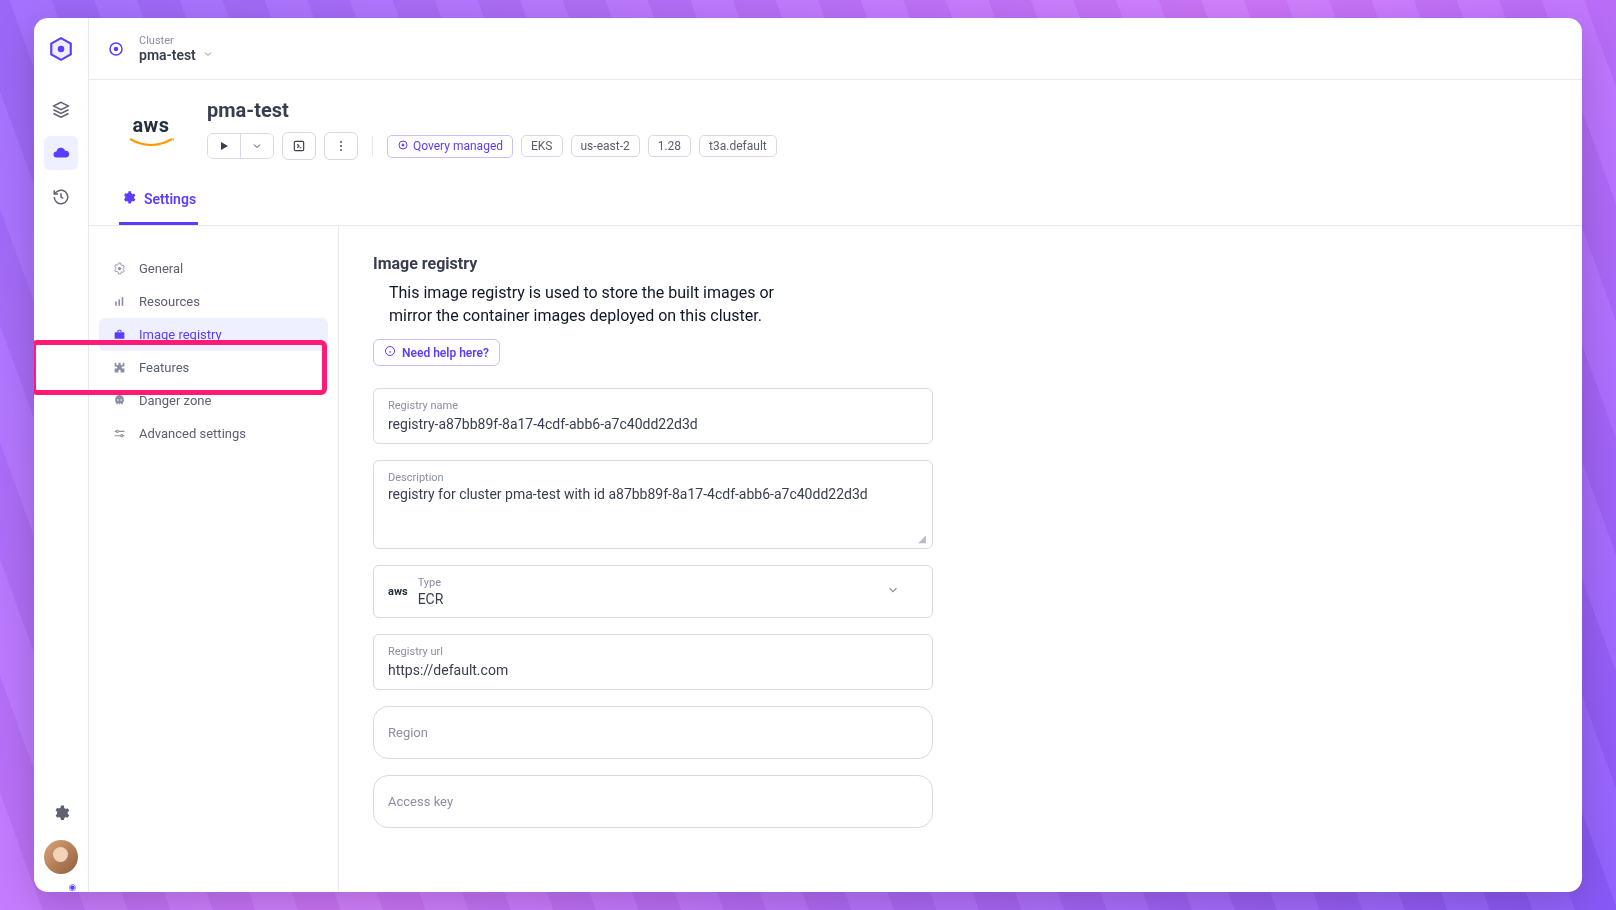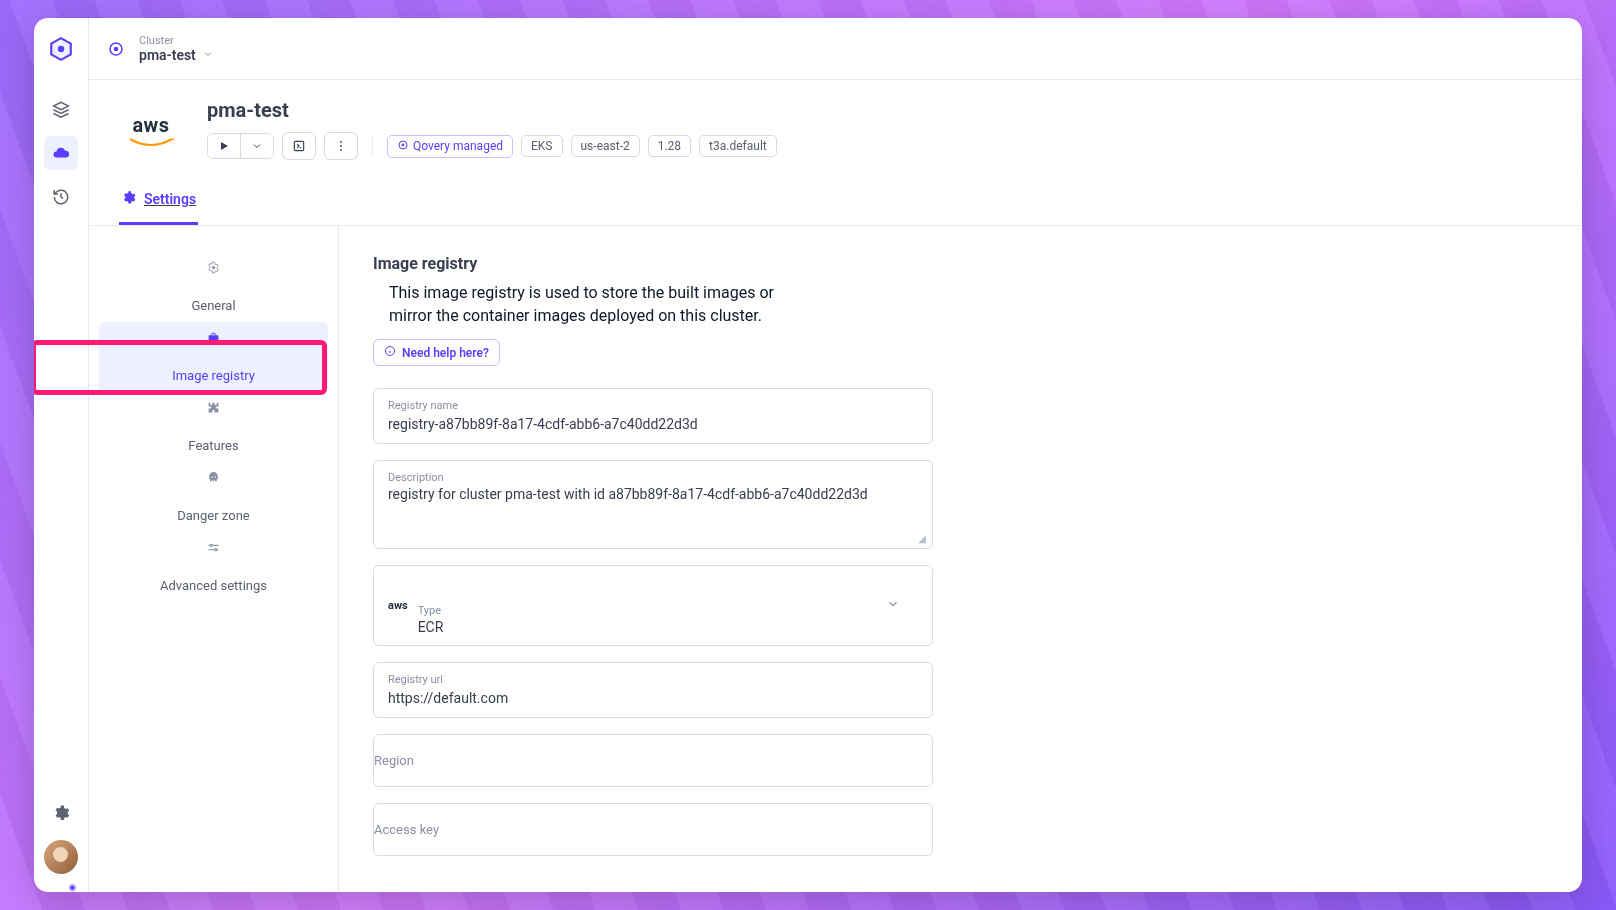--- a/index.html
+++ b/index.html
@@ -113,38 +113,38 @@
   .btn-group { display:inline-flex; border:1px solid #d6d9e6; border-radius:6px; overflow:hidden; background:#fff; }
   .btn-group button { border:none; background:#fff; padding:6px 10px; cursor:pointer; color:#383e4f; display:flex;align-items:center;justify-content:center; }
   .btn-group button + button { border-left:1px solid #d6d9e6; }
   .icon-btn-solo { border:1px solid #d6d9e6; border-radius:6px; background:#fff; padding:6px 9px; cursor:pointer; display:flex;align-items:center;justify-content:center; color:#383e4f; }
   .divider-vert { width:1px; height:20px; background:#e6e9f2; margin:0 6px; }
   .tags { display:flex; gap:8px; flex-wrap:wrap; align-items:center; }
   .tag { border:1px solid #d6d9e6; border-radius:5px; padding:3px 9px; font-size:12px; color:#5a5f72; background:#fff; display:inline-flex;align-items:center;gap:4px; }
   .tag.managed { color:#5b3dff; border-color:#c6c0ff; }
   .tag.managed .dot-icon{color:#5b3dff;}
 
-  .tabs { display:flex; gap:24px; margin-top:18px;text-decoration:underline; }
+  .tabs { display:flex; gap:24px; margin-top:18px; }
   .tab-item { display:flex; align-items:center; gap:8px; padding:10px 2px 14px 2px; font-size:14px; font-weight:600; color:#8a8fa3; cursor:pointer; border-bottom:3px solid transparent; }
   .tab-item.active { color:#5b3dff; border-bottom-color:#5b3dff; }
 
   
   .content-row { flex:1; display:flex; min-height:0; }
 
   .settings-sidebar {
     width:250px;
     border-right:1px solid #e6e9f2;
     padding:26px 10px 10px 10px;
     flex-shrink:0;
     position:relative;
   }
   .settings-item {
-    display:flex; align-items:center; gap:24px;
+    display:flex; align-items:center; gap:12px;
     padding:9px 12px; border-radius:6px; cursor:pointer;
-    font-size:13px; color:#5a5f72;flex-direction:column;
+    font-size:13px; color:#5a5f72;
   }
   .settings-item .sicon { width:16px; display:flex;justify-content:center;color:#8a8fa3; }
   .settings-item.active { background:#eef0ff; color:#5b3dff; }
   .settings-item.active .sicon { color:#5b3dff; }
 
   .highlight-box {
     position:absolute;
     left:-58px;
     width:296px;
     border:5px solid #ff1a75;
@@ -162,26 +162,26 @@
   .field {
     border:1px solid #d6d9e6; border-radius:6px; padding:10px 32px 10px 14px;
     background:#fff; position:relative;
   }
   .field .flabel { font-size:11px; color:#8a8fa3; display:block; margin-bottom:2px; }
   .field input, .field textarea {
     border:none; outline:none; width:100%; font-size:14px; color:#383e4f;
     font-family:inherit; resize:none; background:transparent;
   }
   .field textarea { min-height:48px; }
-  .field.empty-placeholder { padding:18px 0; }
+  .field.empty-placeholder { padding:18px 14px;border-radius:15px; }
   .field.empty-placeholder .flabel { font-size:13px; margin:0; }
   .field .resize-handle { position:absolute; right:6px; bottom:4px; font-size:10px;color:#b7bccd; }
   .select-field { display:flex; align-items:center; gap:10px; }
   .select-field .aws-mini { font-size:11px;font-weight:700;color:#232f3e; }
-  .select-field .col { flex:1;margin-top:28px; }
+  .select-field .col { flex:1; }
   .select-chevron { color:#8a8fa3; }
 </style>
 </head>
 <body>
 
 <div class="viewport bg-stripes">
   <div class="app-window">
 
     <div class="vnav">
       <div class="logo-hex">
@@ -320,20 +320,30 @@
             <span class="sicon">
               <svg width="13" height="13" viewBox="0 0 24 24" fill="currentColor">
                   <circle cx="12" cy="12" r="3"></circle>
                   <path d="M19 12a7 7 0 00-.1-1.3l2-1.5-2-3.4-2.3.9a7 7 0 00-2.2-1.3L14 2h-4l-.4 2.4a7 7 0 00-2.2 1.3l-2.3-.9-2 3.4 2 1.5A7 7 0 005 12a7 7 0 00.1 1.3l-2 1.5 2 3.4 2.3-.9a7 7 0 002.2 1.3L10 22h4l.4-2.4a7 7 0 002.2-1.3l2.3.9 2-3.4-2-1.5c.1-.4.1-.9.1-1.3z" fill="none" stroke="currentColor" stroke-width="1.6"></path>
                 </svg>
             </span>
             <span>General</span>
           </div>
 
 
+          <div class="settings-item">
+            <span class="sicon">
+              <svg width="13" height="13" viewBox="0 0 24 24" fill="currentColor">
+                  <rect x="4" y="12" width="3" height="8"></rect>
+                  <rect x="10" y="8" width="3" height="12"></rect>
+                  <rect x="16" y="4" width="3" height="16"></rect>
+                </svg>
+            </span>
+            <span>Resources</span>
+          </div>
 
           <div class="settings-item active" id="image-registry-item">
             <span class="sicon">
               <svg width="13" height="13" viewBox="0 0 24 24" fill="currentColor">
                   <rect x="3" y="8" width="18" height="12" rx="1"></rect>
                   <path d="M9 8V6a2 2 0 012-2h2a2 2 0 012 2v2" fill="none" stroke="currentColor" stroke-width="2"></path>
                 </svg>
             </span>
             <span>Image registry</span>
           </div>

